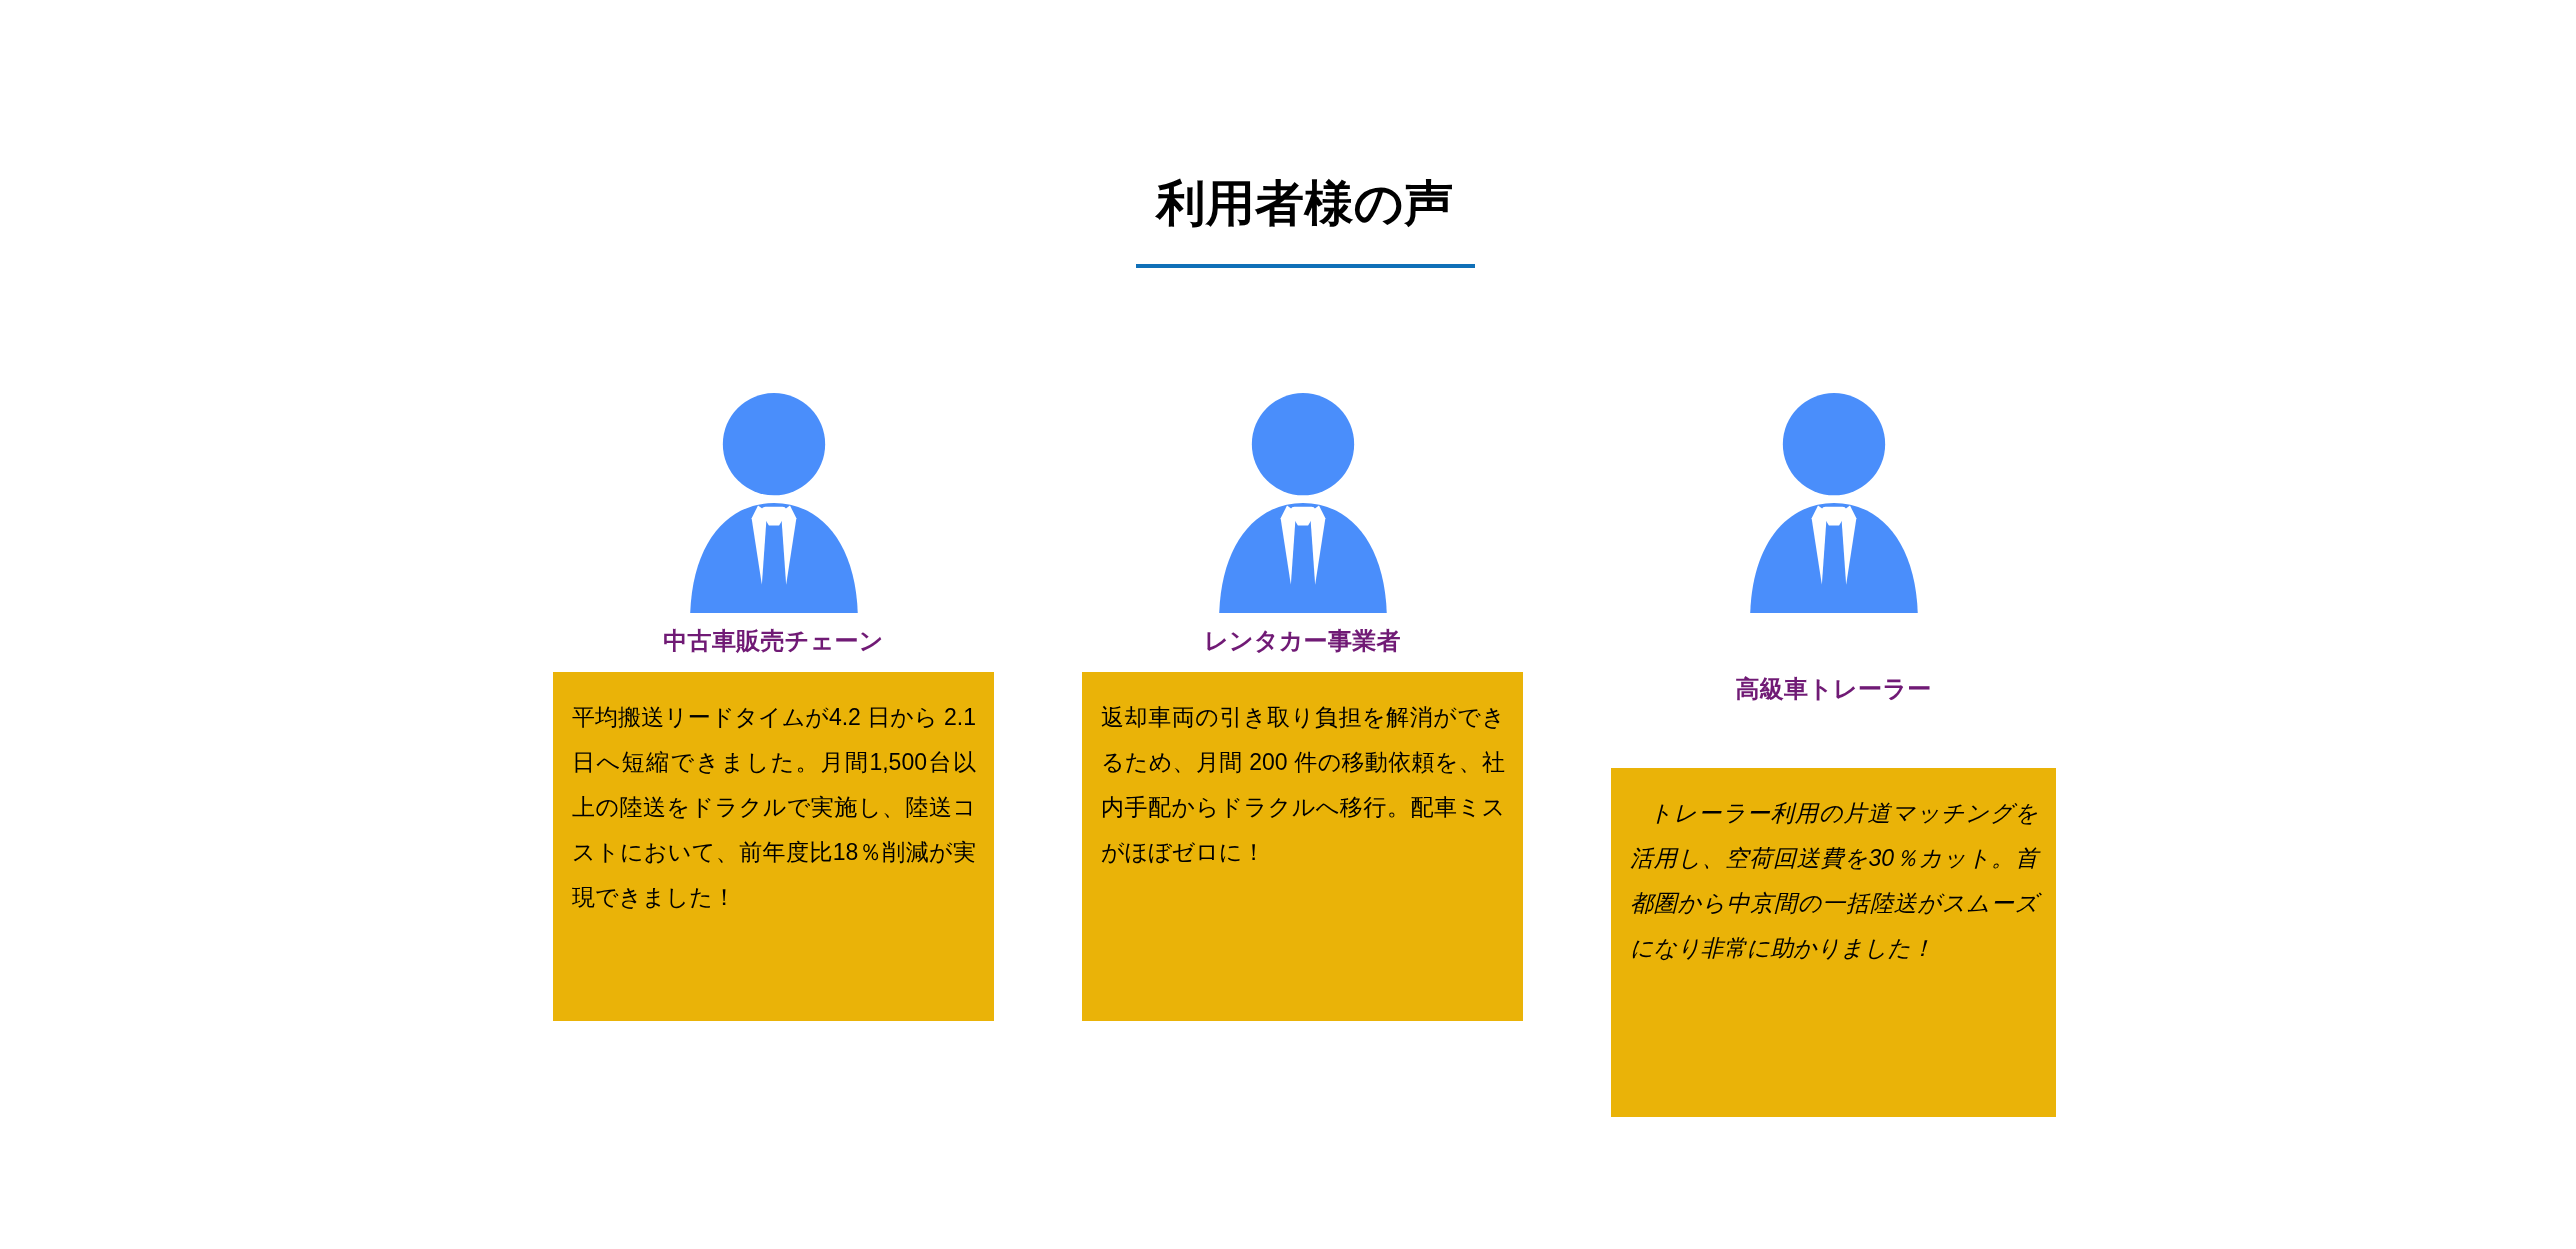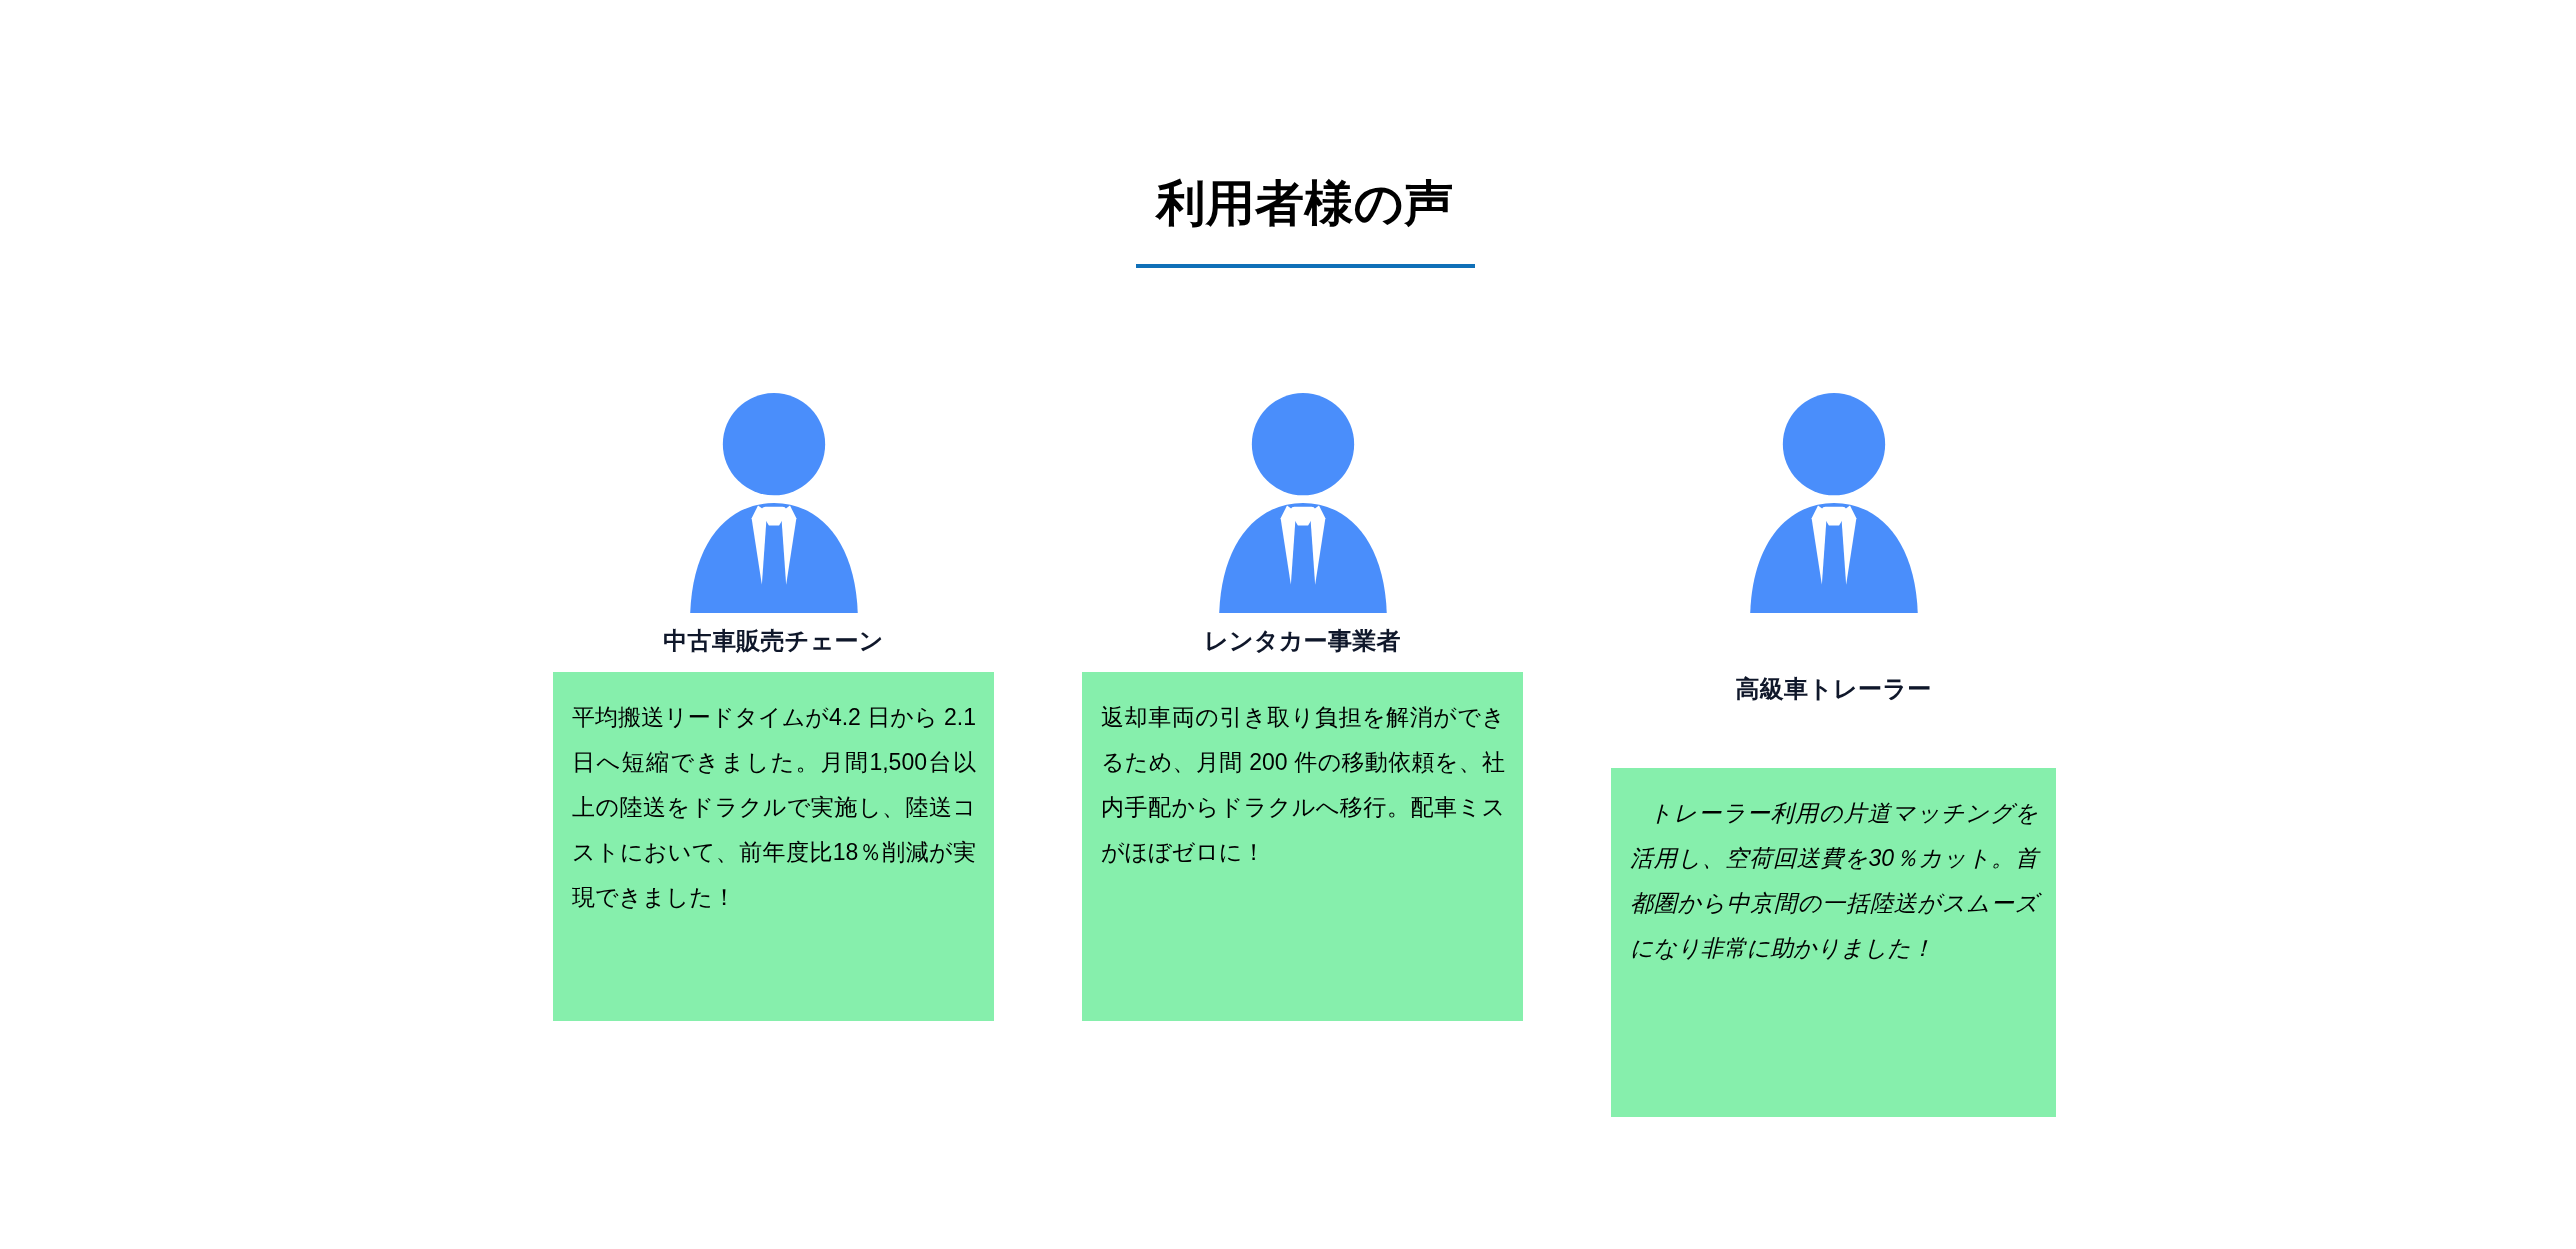--- a/index.html
+++ b/index.html
@@ -74,34 +74,34 @@
     width: 168px;
     height: 220px;
     display: block;
   }
 
   
   .card-heading {
     margin-top: 14px;
     font-size: 24px;
     font-weight: bold;
-    color: #0f172a;
+    color: #701a75;
     letter-spacing: 0.3px;
     line-height: 1.2;
     text-align: center;
     white-space: nowrap;
   }
 
   
   .quote-box {
     margin-top: 16px;
     width: 100%;
     min-height: 349px;
     box-sizing: border-box;
-    background: #86efac;
+    background: #eab308;
     padding: 23px 18px 19px 19px;
   }
   .quote-text {
     font-size: 23px;
     line-height: 45px;
     color: #000000;
     margin: 0;
     text-align: justify;
     text-justify: inter-character;
     word-break: break-all;

